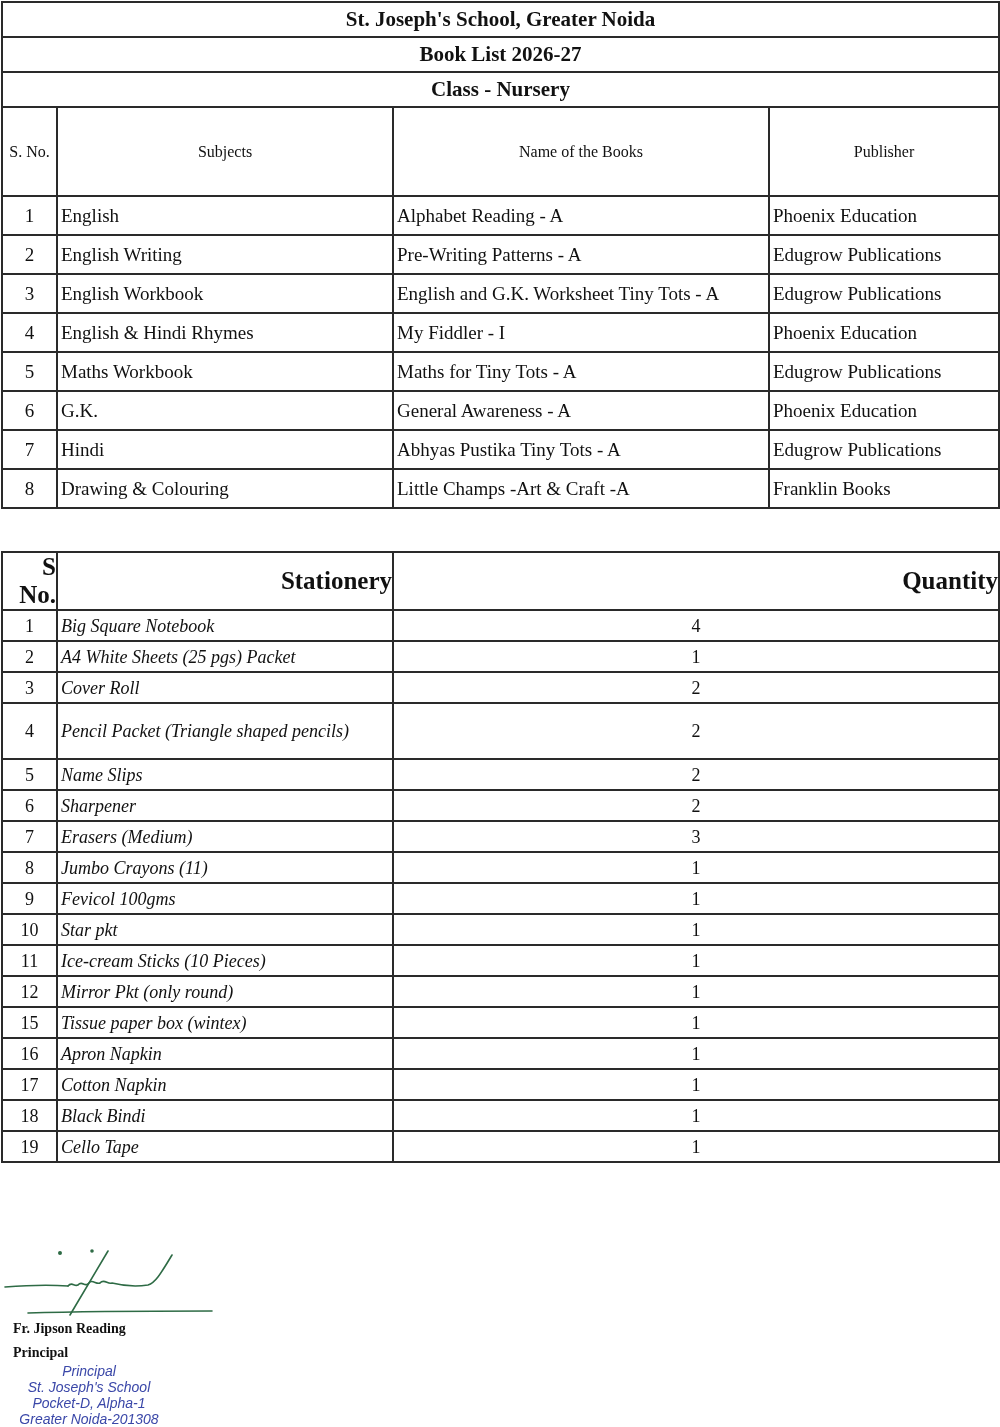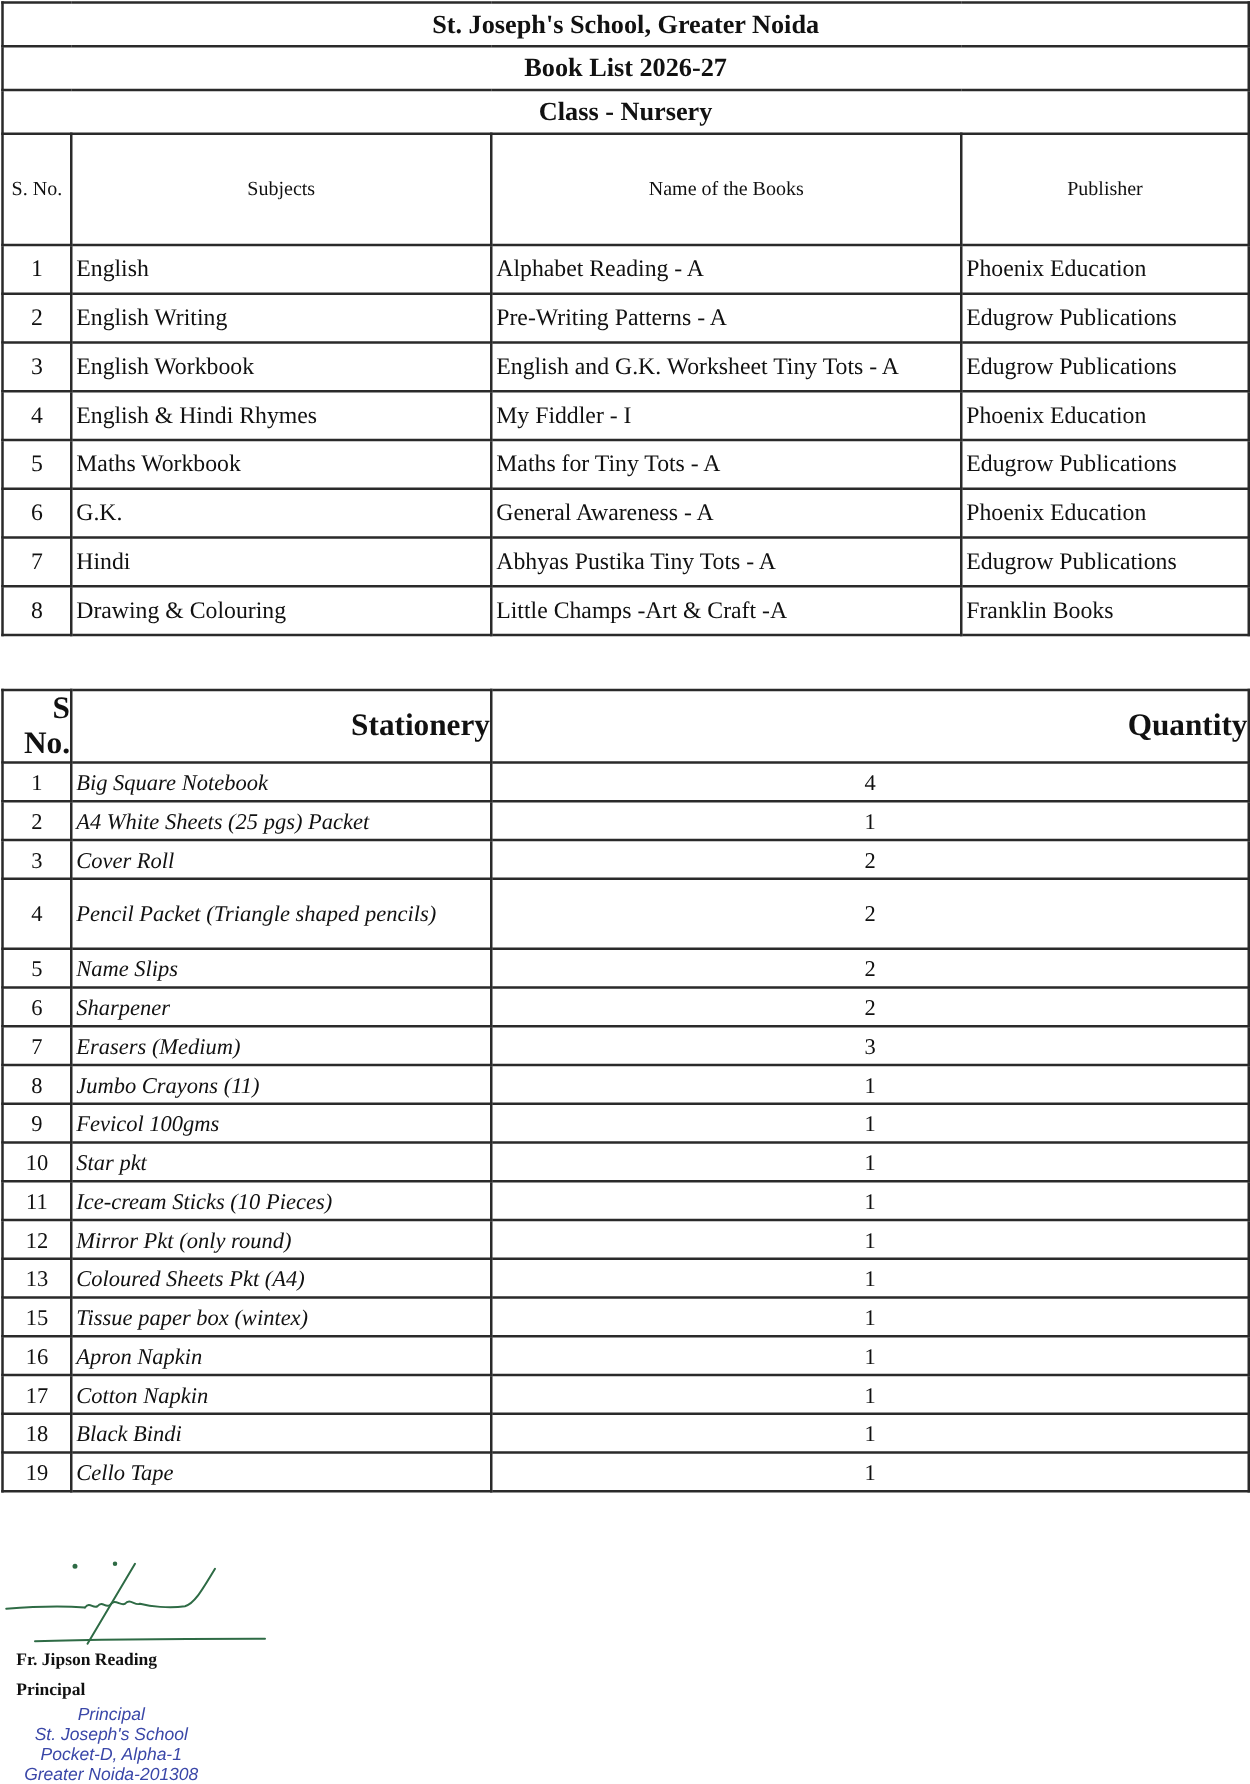--- a/index.html
+++ b/index.html
@@ -176,25 +176,20 @@
         <td class="sno">11</td>
         <td class="txt">Ice-cream Sticks (10 Pieces)</td>
         <td class="qty">1</td>
       </tr>
       <tr>
         <td class="sno">12</td>
         <td class="txt">Mirror Pkt (only round)</td>
         <td class="qty">1</td>
       </tr>
       <tr>
-        <td class="sno">13</td>
-        <td class="txt">Coloured Sheets Pkt (A4)</td>
-        <td class="qty">1</td>
-      </tr>
-      <tr>
         <td class="sno">15</td>
         <td class="txt">Tissue paper box (wintex)</td>
         <td class="qty">1</td>
       </tr>
       <tr>
         <td class="sno">16</td>
         <td class="txt">Apron Napkin</td>
         <td class="qty">1</td>
       </tr>
       <tr>

